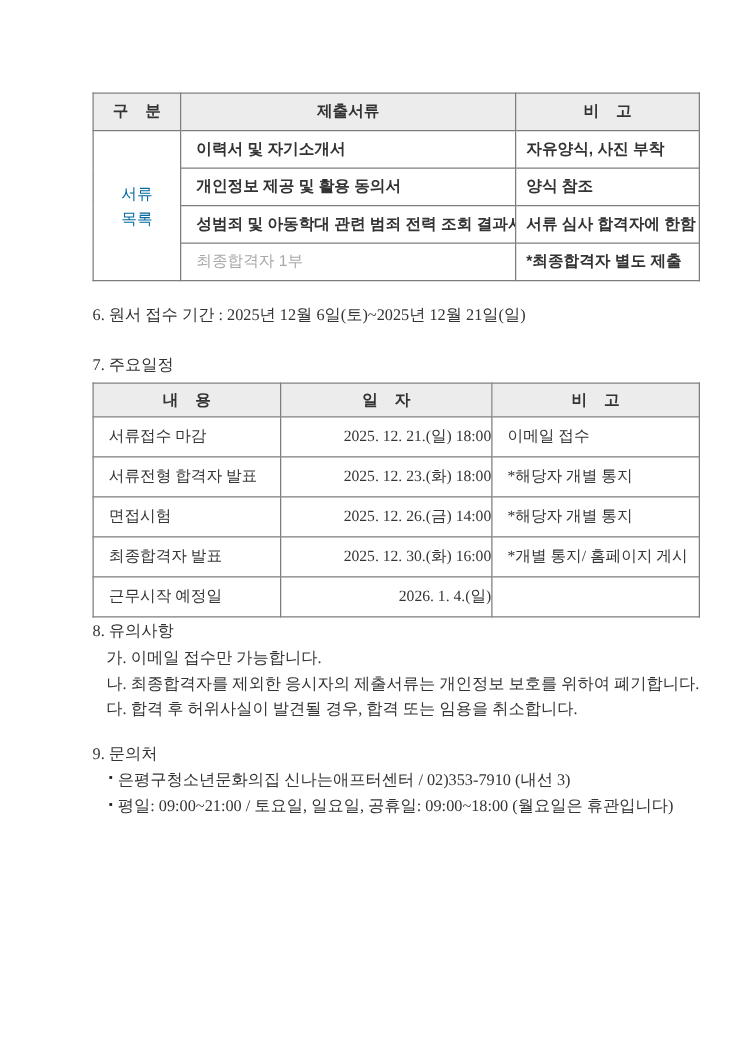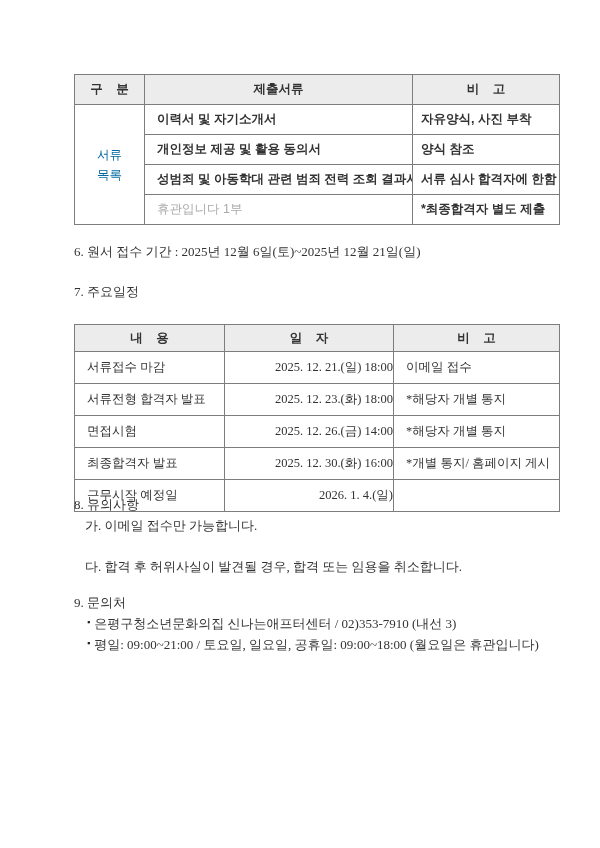--- a/index.html
+++ b/index.html
@@ -49,21 +49,21 @@
   .t1 .cell-note { padding-left: 8px;  font-weight: bold; font-family: "Liberation Sans", "DejaVu Sans", sans-serif; }
   .t1 .cell-group {
     text-align: center;
     white-space: pre-line;
     line-height: 20px;
     color: #0369a1;
   }
   .t1 .muted { color: #a8a8a8; font-weight: normal; }
 
   
-  .t2 { top: 306px; margin-top: 18px; }
+  .t2 { top: 306px; }
   .t2 th { height: 27px; }
   .t2 td { height: 32px; }
   .t2 .cell-item { padding-left: 12px; }
   .t2 .cell-date { text-align: right; }
   .t2 .cell-note { padding-left: 12px; }
 
   
   .line {
     position: absolute;
     left: 57px;
@@ -108,21 +108,21 @@
       </tr>
       <tr>
         <td class="cell-doc">개인정보 제공 및 활용 동의서</td>
         <td class="cell-note">양식 참조</td>
       </tr>
       <tr>
         <td class="cell-doc">성범죄 및 아동학대 관련 범죄 전력 조회 결과서</td>
         <td class="cell-note">서류 심사 합격자에 한함</td>
       </tr>
       <tr>
-        <td class="cell-doc muted">휴관입니다 1부</td>
+        <td class="cell-doc muted">최종합격자 1부</td>
         <td class="cell-note">*최종합격자 별도 제출</td>
       </tr>
     </tbody>
   </table>
 
   <div class="line" style="top:244px">6. 원서 접수 기간 : 2025년 12월 6일(토)~2025년 12월 21일(일)</div>
 
   <div class="line" style="top:284px">7. 주요일정</div>
 
   <table class="t2">
@@ -162,20 +162,21 @@
       <tr>
         <td class="cell-item">근무시작 예정일</td>
         <td class="cell-date">2026. 1. 4.(일)</td>
         <td class="cell-note"></td>
       </tr>
     </tbody>
   </table>
 
   <div class="line" style="top:497px">8. 유의사항</div>
   <div class="line indent1" style="top:518px">가. 이메일 접수만 가능합니다.</div>
+  <div class="line indent1" style="top:539px">나. 최종합격자를 제외한 응시자의 제출서류는 개인정보 보호를 위하여 폐기합니다.</div>
   <div class="line indent1" style="top:559px">다. 합격 후 허위사실이 발견될 경우, 합격 또는 임용을 취소합니다.</div>
 
   <div class="line" style="top:595px">9. 문의처</div>
   <div class="line bullet-line" style="top:616px">
     <span class="sq">▪</span>
     <span>은평구청소년문화의집 신나는애프터센터 / 02)353-7910 (내선 3)</span>
   </div>
   <div class="line bullet-line" style="top:637px">
     <span class="sq">▪</span>
     <span>평일: 09:00~21:00 / 토요일, 일요일, 공휴일: 09:00~18:00 (월요일은 휴관입니다)</span>

